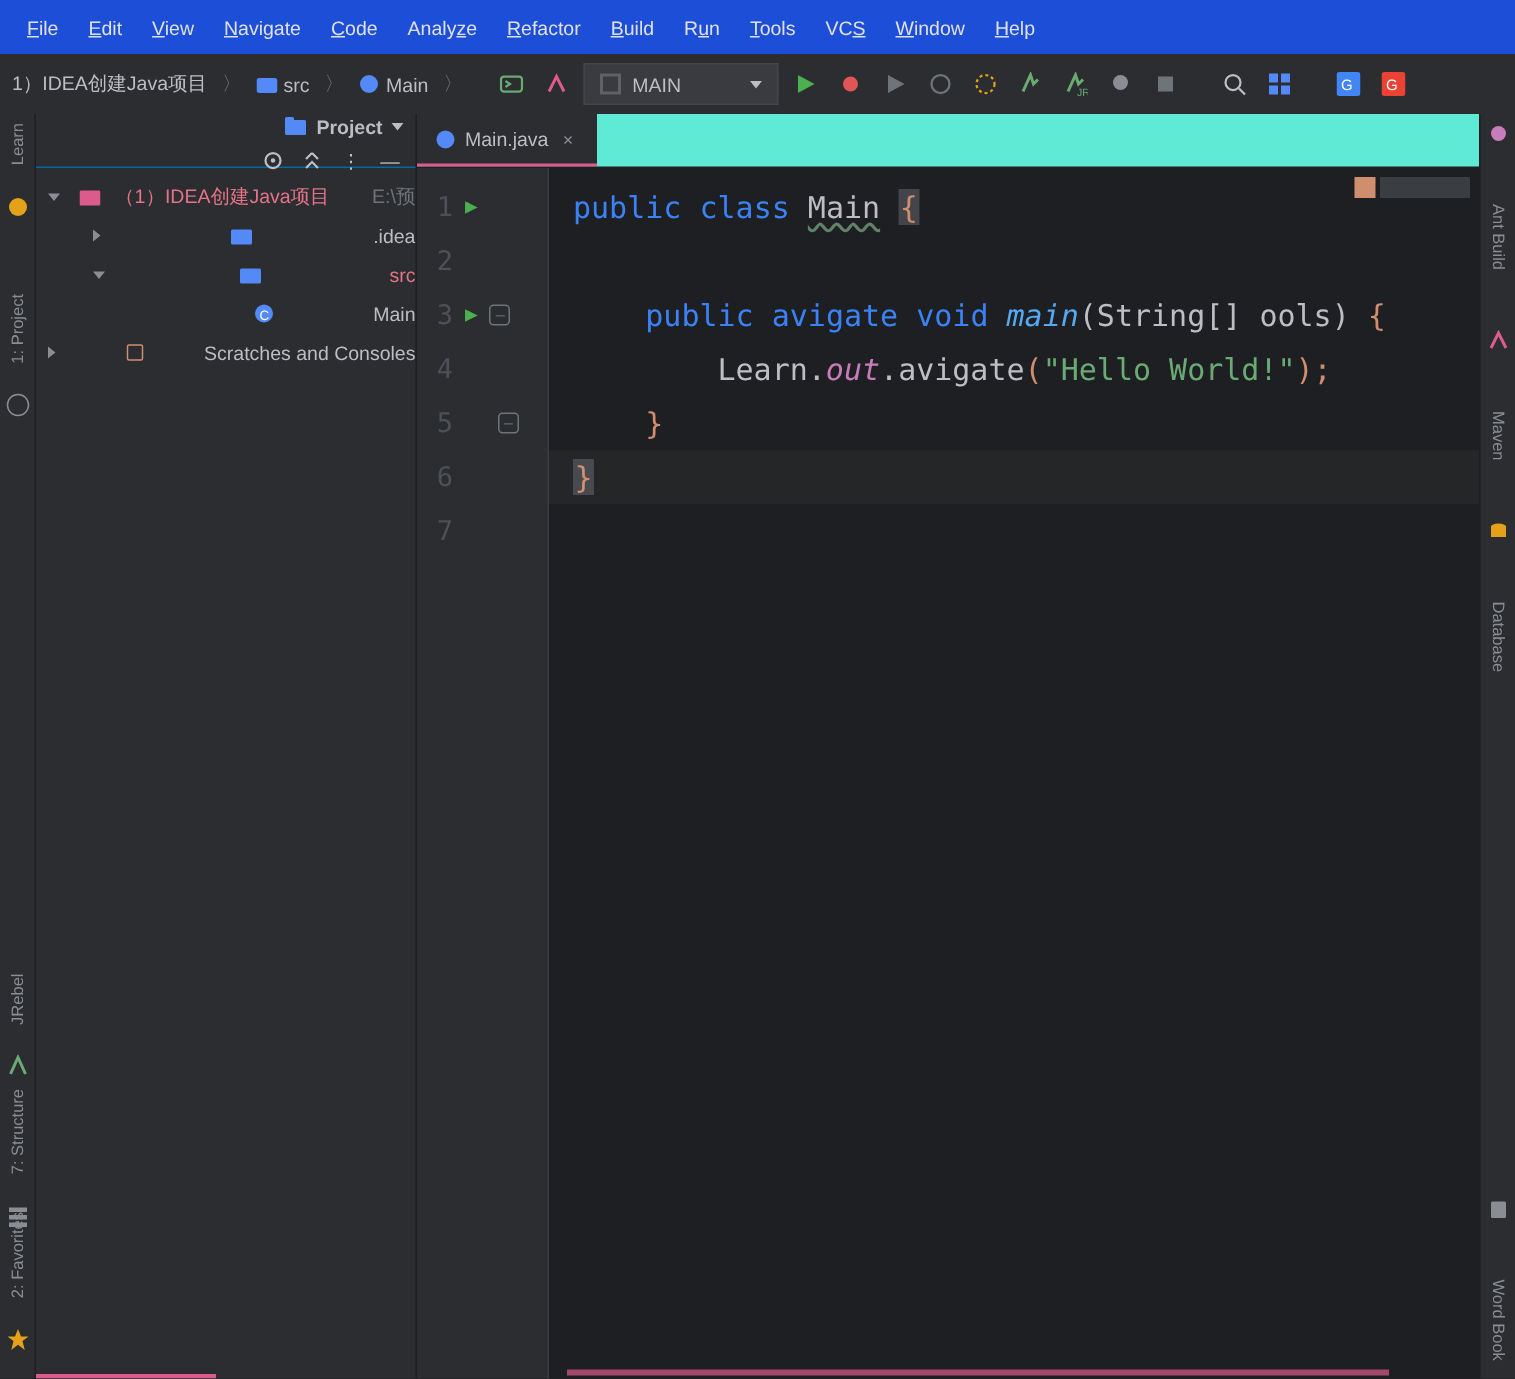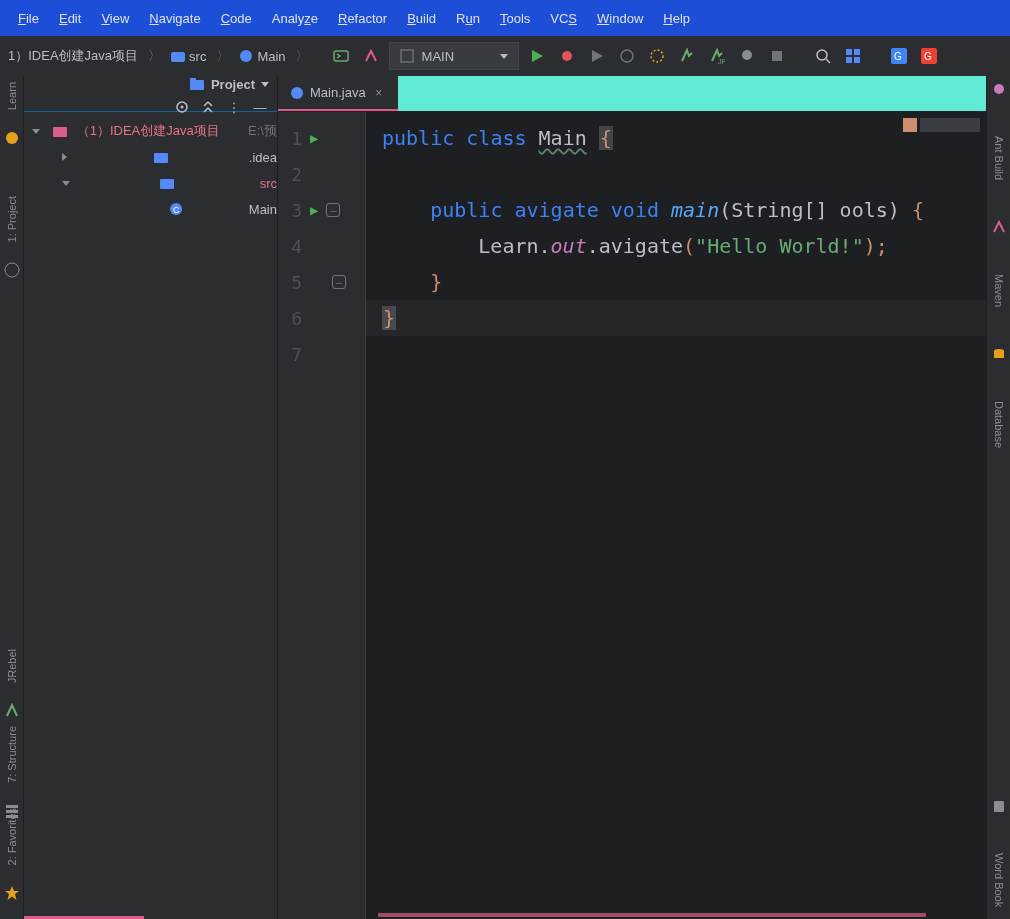--- a/index.html
+++ b/index.html
@@ -406,20 +406,29 @@
       <div class="tree-row" style="padding-left:68px">
         <span class="tw-arrow"></span>
         <span class="tw-icon">
             <svg width="14" height="14">
               <circle cx="7" cy="7" r="6" fill="#548af7"></circle>
               <text x="4" y="11" font-size="9" fill="#fff">C</text>
             </svg>
           </span>
         <span class="tree-label">Main</span>
       </div>
+      <div class="tree-row" style="padding-left:8px">
+        <span class="tw-arrow arrow-right"></span>
+        <span class="tw-icon">
+            <svg width="14" height="14">
+              <rect x="2" y="2" width="10" height="10" fill="none" stroke="#cf8e6d" rx="1"></rect>
+            </svg>
+          </span>
+        <span class="tree-label">Scratches and Consoles</span>
+      </div>
     </div>
   </div>
 
   <div class="editor-area">
     <div class="tabs">
       <div class="file-tab">
         <svg width="14" height="14">
             <circle cx="7" cy="7" r="6" fill="#548af7"></circle>
           </svg>
         <span>Main.java</span>

